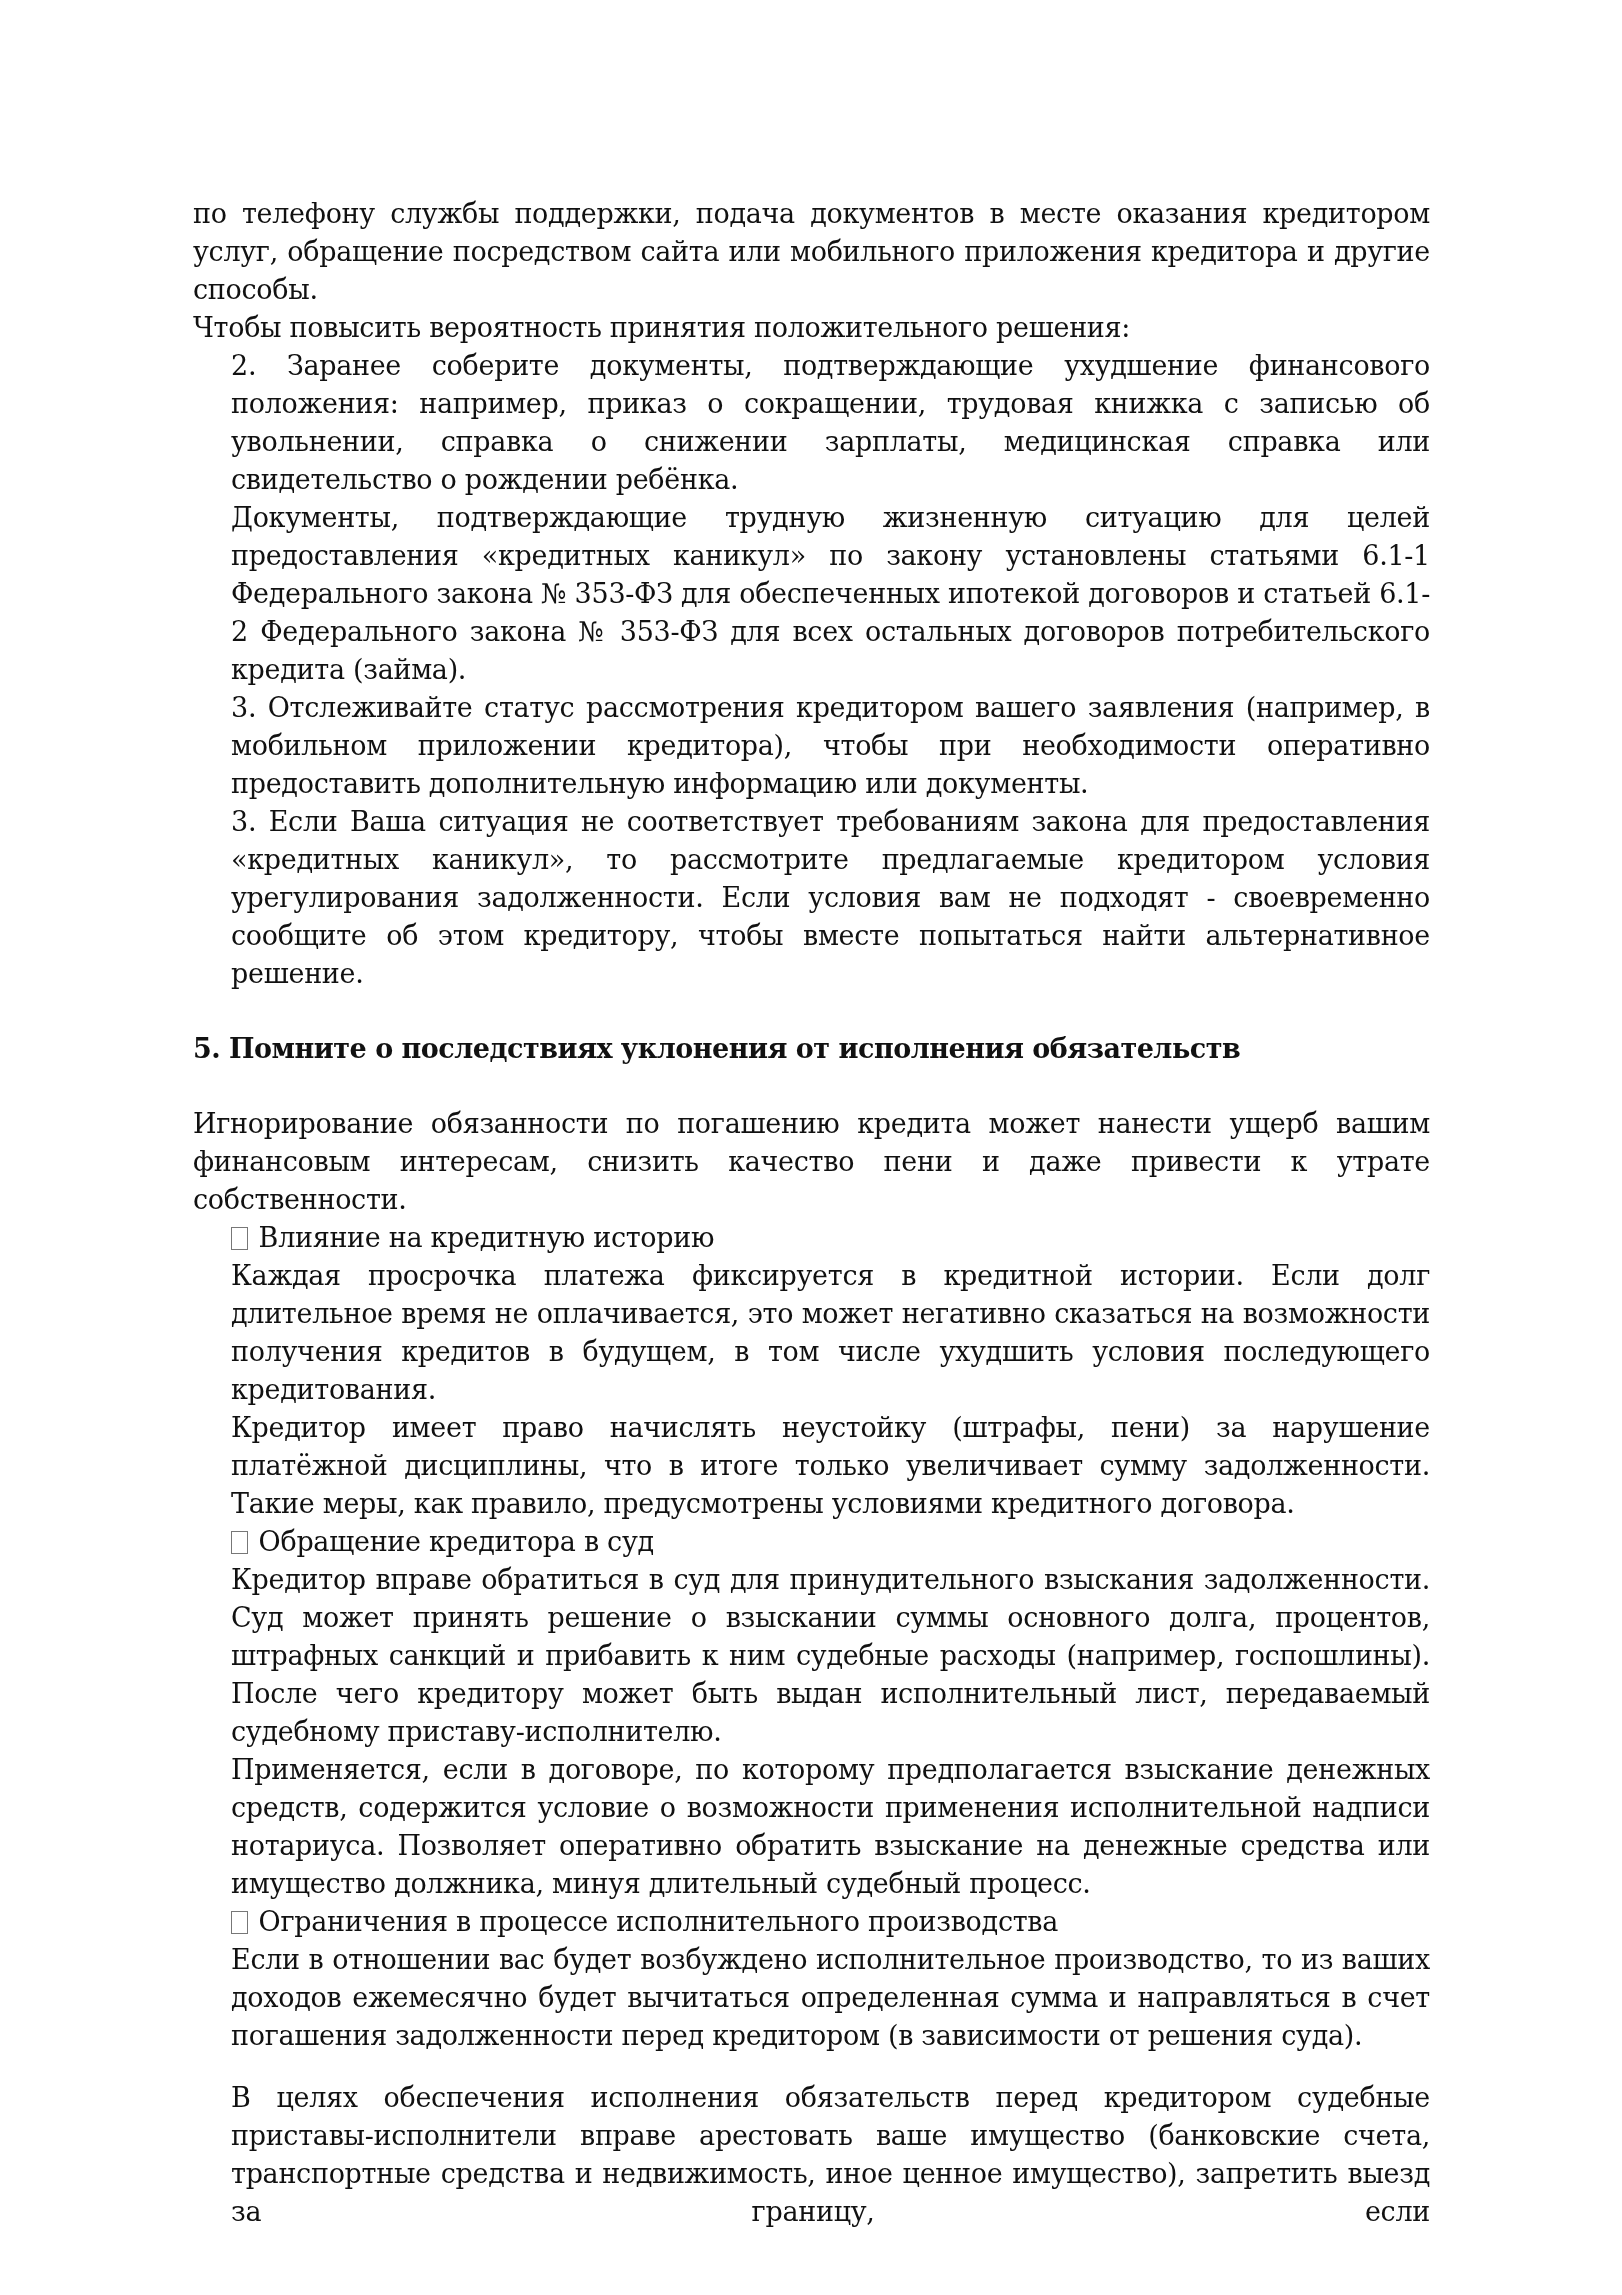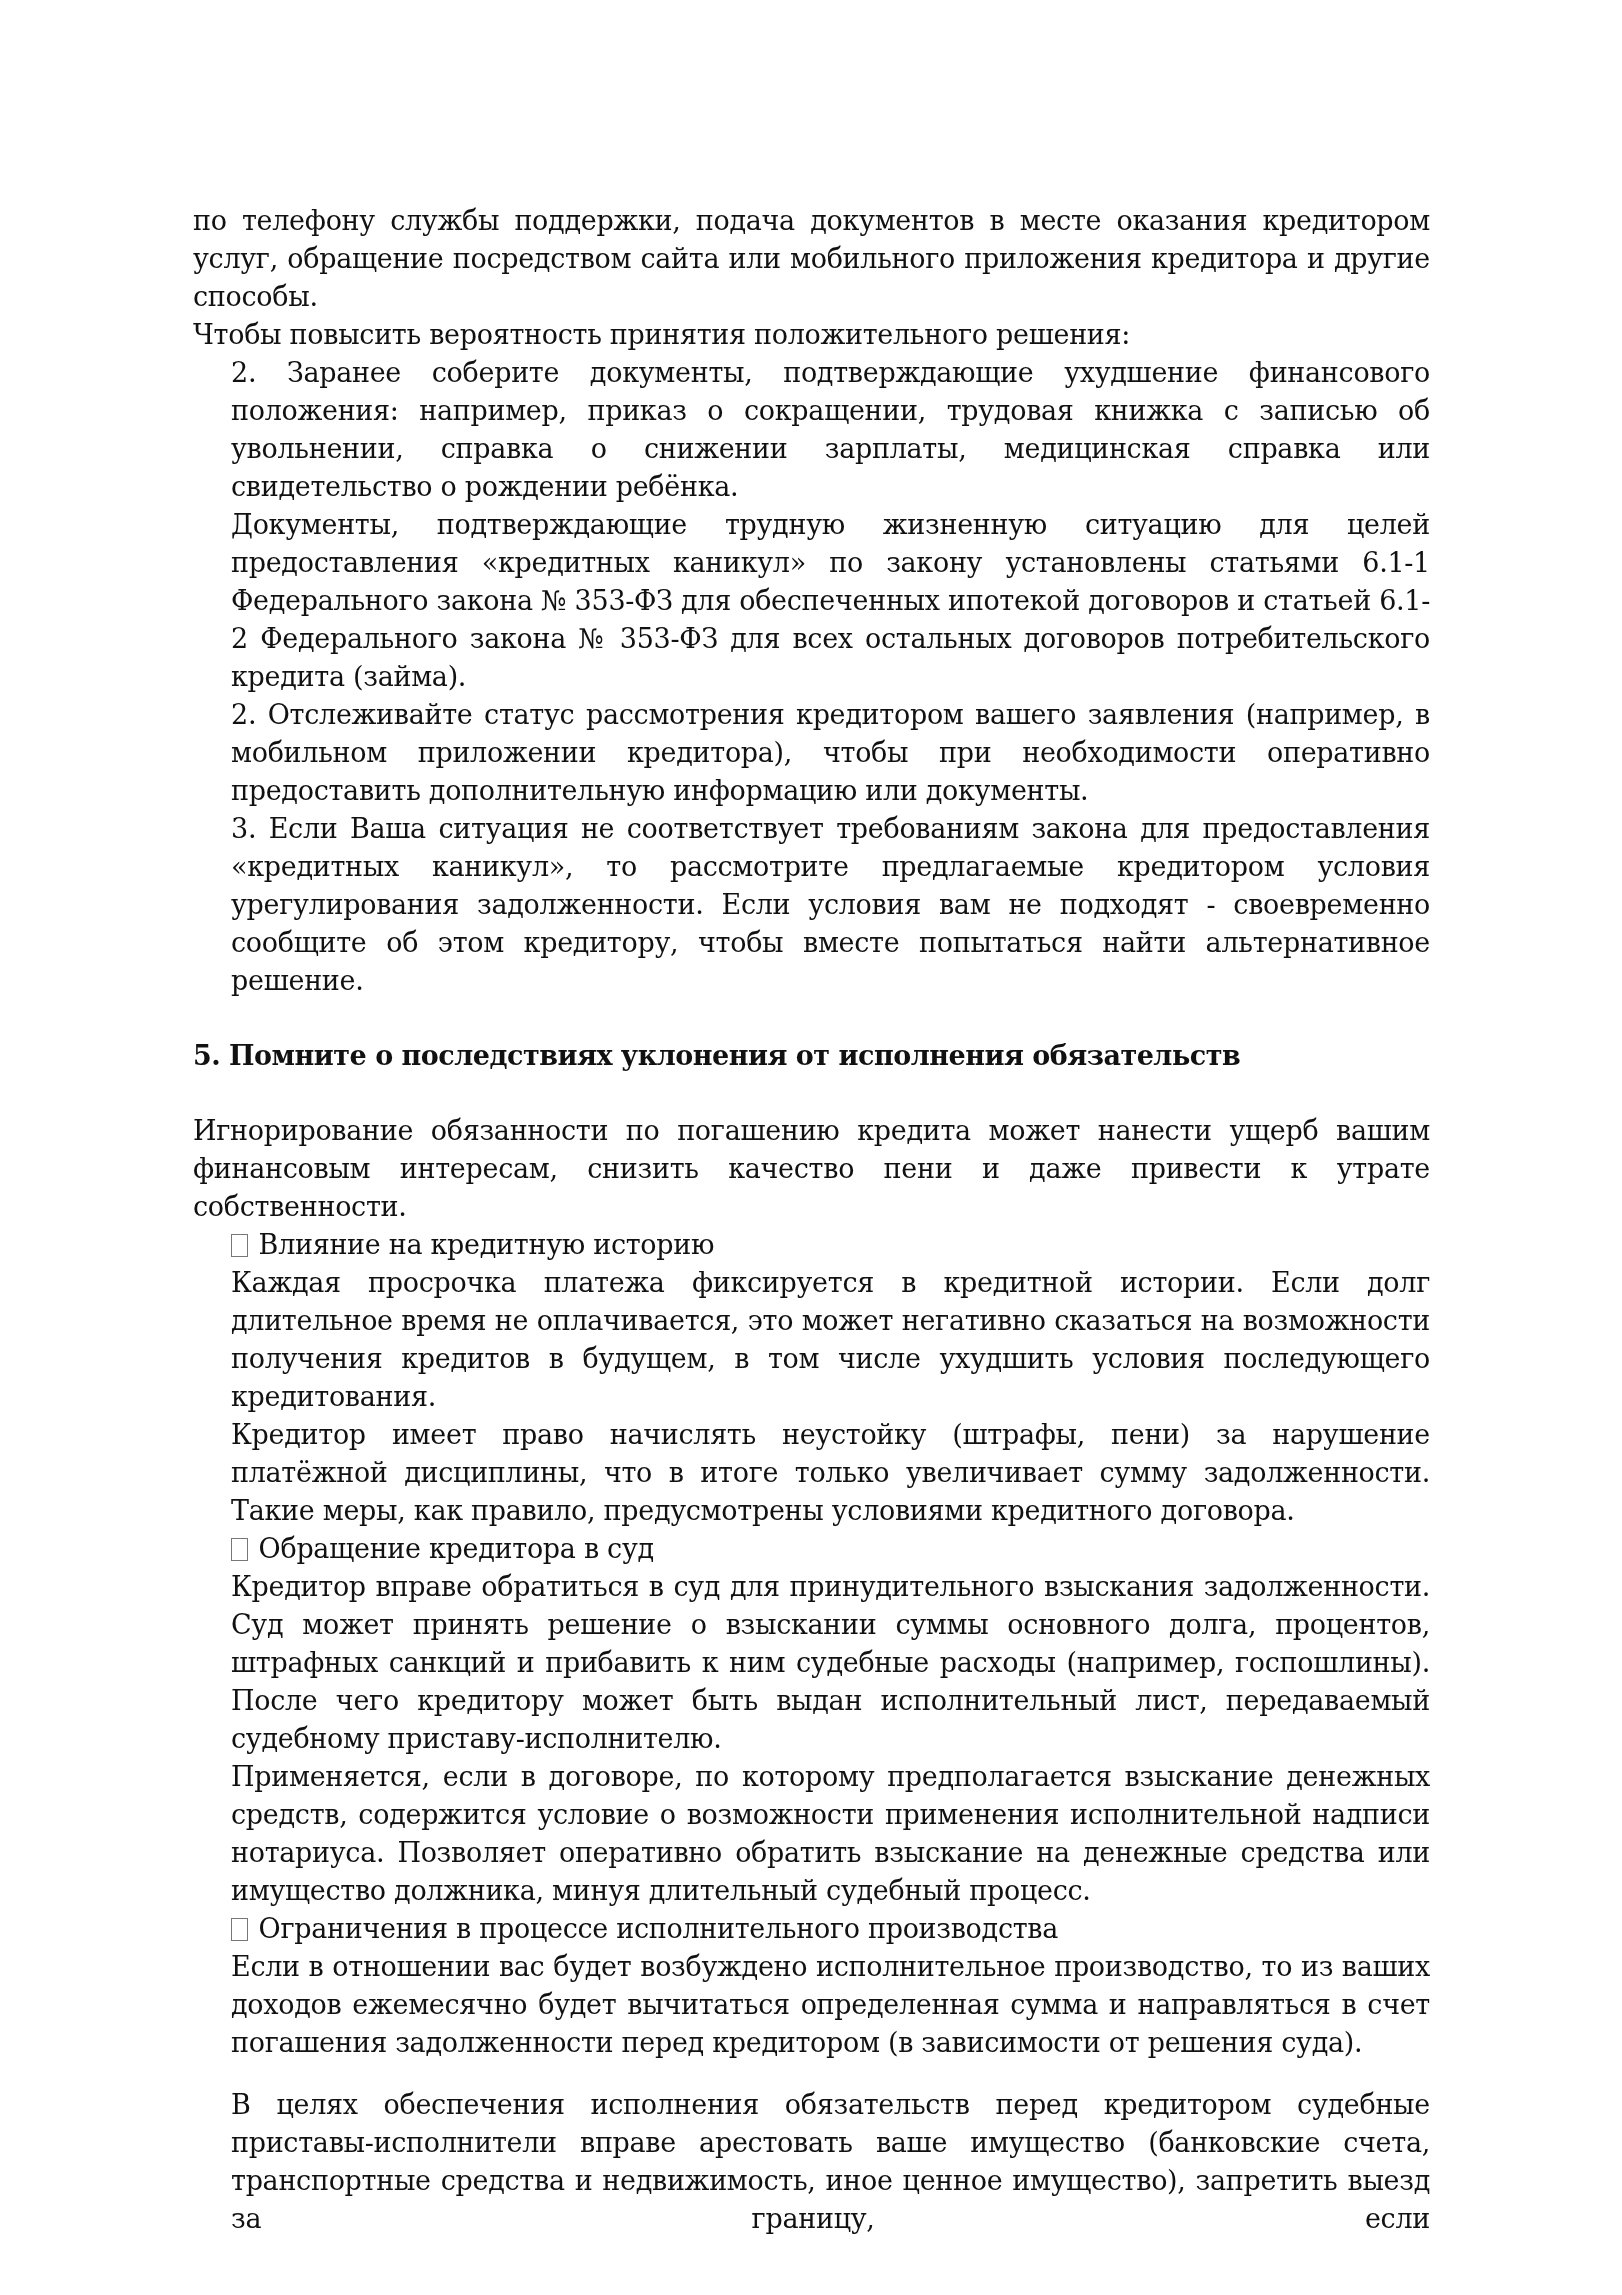--- a/index.html
+++ b/index.html
@@ -1,20 +1,20 @@
 <!DOCTYPE html>
 <html style="font-size:10.5px"><head>
   <meta charset="utf-8">
   <style>
     html, body { margin: 0; padding: 0; background: #ffffff; }
     body { width: 1623px; height: 2295px; position: relative; overflow: hidden; }
     .page {
       position: absolute;
       left: 193px;
-      top: 202px;
+      top: 195px;
       width: 1237px;
       font-family: "DejaVu Serif", "Liberation Serif", serif;
       font-size: 27px;
       line-height: 38px;
       color: #111111;
       letter-spacing: -0.3px;
     }
     .p { margin: 0; text-align: justify; text-align-last: left; }
     .indent { padding-left: 38px; }
     .heading {
@@ -36,21 +36,21 @@
 </head>
 <body>
 
 <div class="page">
   <p class="p">по телефону службы поддержки, подача документов в месте оказания кредитором услуг, обращение посредством сайта или мобильного приложения кредитора и другие способы.</p>
   <p class="p">Чтобы повысить вероятность принятия положительного решения:</p>
 
   <div class="indent">
     <p class="p">2. Заранее соберите документы, подтверждающие ухудшение финансового положения: например, приказ о сокращении, трудовая книжка с записью об увольнении, справка о снижении зарплаты, медицинская справка или свидетельство о рождении ребёнка.</p>
     <p class="p">Документы, подтверждающие трудную жизненную ситуацию для целей предоставления «кредитных каникул» по закону установлены статьями 6.1-1 Федерального закона № 353-ФЗ для обеспеченных ипотекой договоров и статьей 6.1-2 Федерального закона № 353-ФЗ для всех остальных договоров потребительского кредита (займа).</p>
-    <p class="p">2. Отслеживайте статус рассмотрения кредитором вашего заявления (например, в мобильном приложении кредитора), чтобы при необходимости оперативно предоставить дополнительную информацию или документы.</p>
+    <p class="p">3. Отслеживайте статус рассмотрения кредитором вашего заявления (например, в мобильном приложении кредитора), чтобы при необходимости оперативно предоставить дополнительную информацию или документы.</p>
     <p class="p">3. Если Ваша ситуация не соответствует требованиям закона для предоставления «кредитных каникул», то рассмотрите предлагаемые кредитором условия урегулирования задолженности. Если условия вам не подходят - своевременно сообщите об этом кредитору, чтобы вместе попытаться найти альтернативное решение.</p>
   </div>
 
   <p class="p heading">5. Помните о последствиях уклонения от исполнения обязательств</p>
 
   <p class="p">Игнорирование обязанности по погашению кредита может нанести ущерб вашим финансовым интересам, снизить качество пени и даже привести к утрате собственности.</p>
 
   <div class="indent">
     <div class="bullet-title">
       <span class="box"></span>

